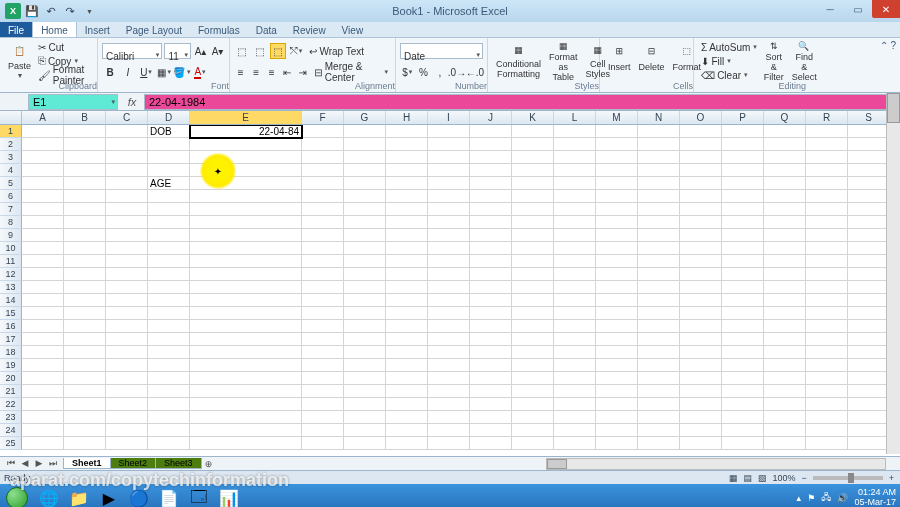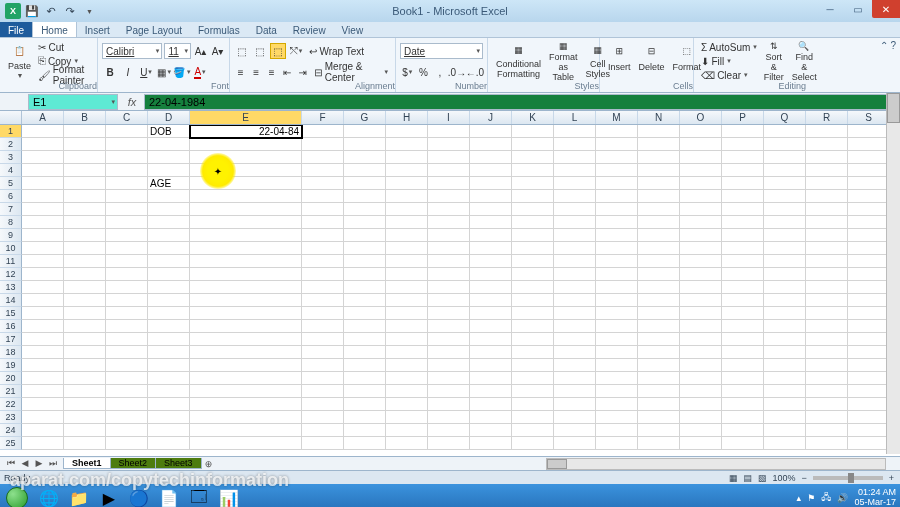--- a/index.html
+++ b/index.html
@@ -23,33 +23,33 @@
 .tab.active { background: #fff; border: 1px solid #b0c4d8; border-bottom: none; border-radius: 2px 2px 0 0; }
 
 
 .ribbon { height: 55px; background: #f1f6fb; border-bottom: 1px solid #9db5cc; display: flex; font-size: 10px; color: #333; }
 .ribbon-group { border-right: 1px solid #c8d8e8; padding: 2px 4px 0; display: flex; flex-direction: column; position: relative; }
 .ribbon-group .label { position: absolute; bottom: 1px; left: 0; right: 0; text-align: right; font-size: 9px; color: #6a7d90; }
 .rrow { display: flex; align-items: center; gap: 2px; height: 16px; }
 .rbtn { height: 14px; padding: 0 3px; display: flex; align-items: center; gap: 2px; font-size: 10px; }
 .ricon { width: 16px; height: 16px; display: flex; align-items: center; justify-content: center; }
 .dropdown-arrow { font-size: 7px; color: #555; margin-left: 1px; }
-.select { height: 16px; border: 1px solid #abc; background: #fff; font-size: 10px; display: flex; align-items: center; padding: 7px 3px; position: relative; text-decoration: underline; }
+.select { height: 16px; border: 1px solid #abc; background: #fff; font-size: 10px; display: flex; align-items: flex-start; padding: 7px 3px; position: relative; }
 .select .arrow { position: absolute; right: 2px; font-size: 7px; color: #555; }
 .ribbon .big-btn { display: flex; flex-direction: column; align-items: center; padding: 2px 4px; font-size: 9px; line-height: 1.1; text-align: center; }
 .big-btn .icon32 { width: 20px; height: 20px; margin-bottom: 1px; display: flex; align-items: center; justify-content: center; }
 .ribbon-right { position: absolute; right: 4px; top: 40px; color: #3b5a78; font-size: 10px; display: flex; gap: 2px; }
 .highlight-btn { background: #ffd966; border: 1px solid #d4a800; }
 
 
 .formula-bar { height: 18px; border-bottom: 1px solid #9db5cc; display: flex; align-items: center; background: #eef3f8; font-size: 11px; }
 .name-box { width: 90px; height: 16px; border: 1px solid #abc; background: #5eead4; margin: 0 2px 0 28px; display: flex; align-items: center; padding: 0 4px; position: relative; }
 .name-box .arrow { position: absolute; right: 2px; font-size: 7px; color: #555; }
 .fx { width: 16px; text-align: center; font-style: italic; color: #555; margin: 0 4px; }
-.formula-input { flex: 1; height: 16px; border: 1px solid #abc; background: #15803d; padding: 0 4px; display: flex; align-items: center; }
+.formula-input { flex: 1; height: 16px; border: 1px solid #abc; background: #ec4899; padding: 0 4px; display: flex; align-items: center; }
 
 
 .grid-area { position: relative; height: 345px; overflow: hidden; }
 .col-headers { display: flex; height: 14px; background: linear-gradient(#f5f8fb, #dce7f1); border-bottom: 1px solid #9db5cc; font-size: 10px; }
 .corner { width: 22px; border-right: 1px solid #b0c4d8; background: linear-gradient(#f5f8fb, #dce7f1); }
 .col-h { width: 42px; border-right: 1px solid #c8d8e8; text-align: center; color: #345; line-height: 14px; }
 .col-h.sel { background: #ffd966; }
 .col-h.wide { width: 112px; }
 .rows { height: calc(100% - 14px); overflow: hidden; }
 .row { display: flex; height: 13px; }

